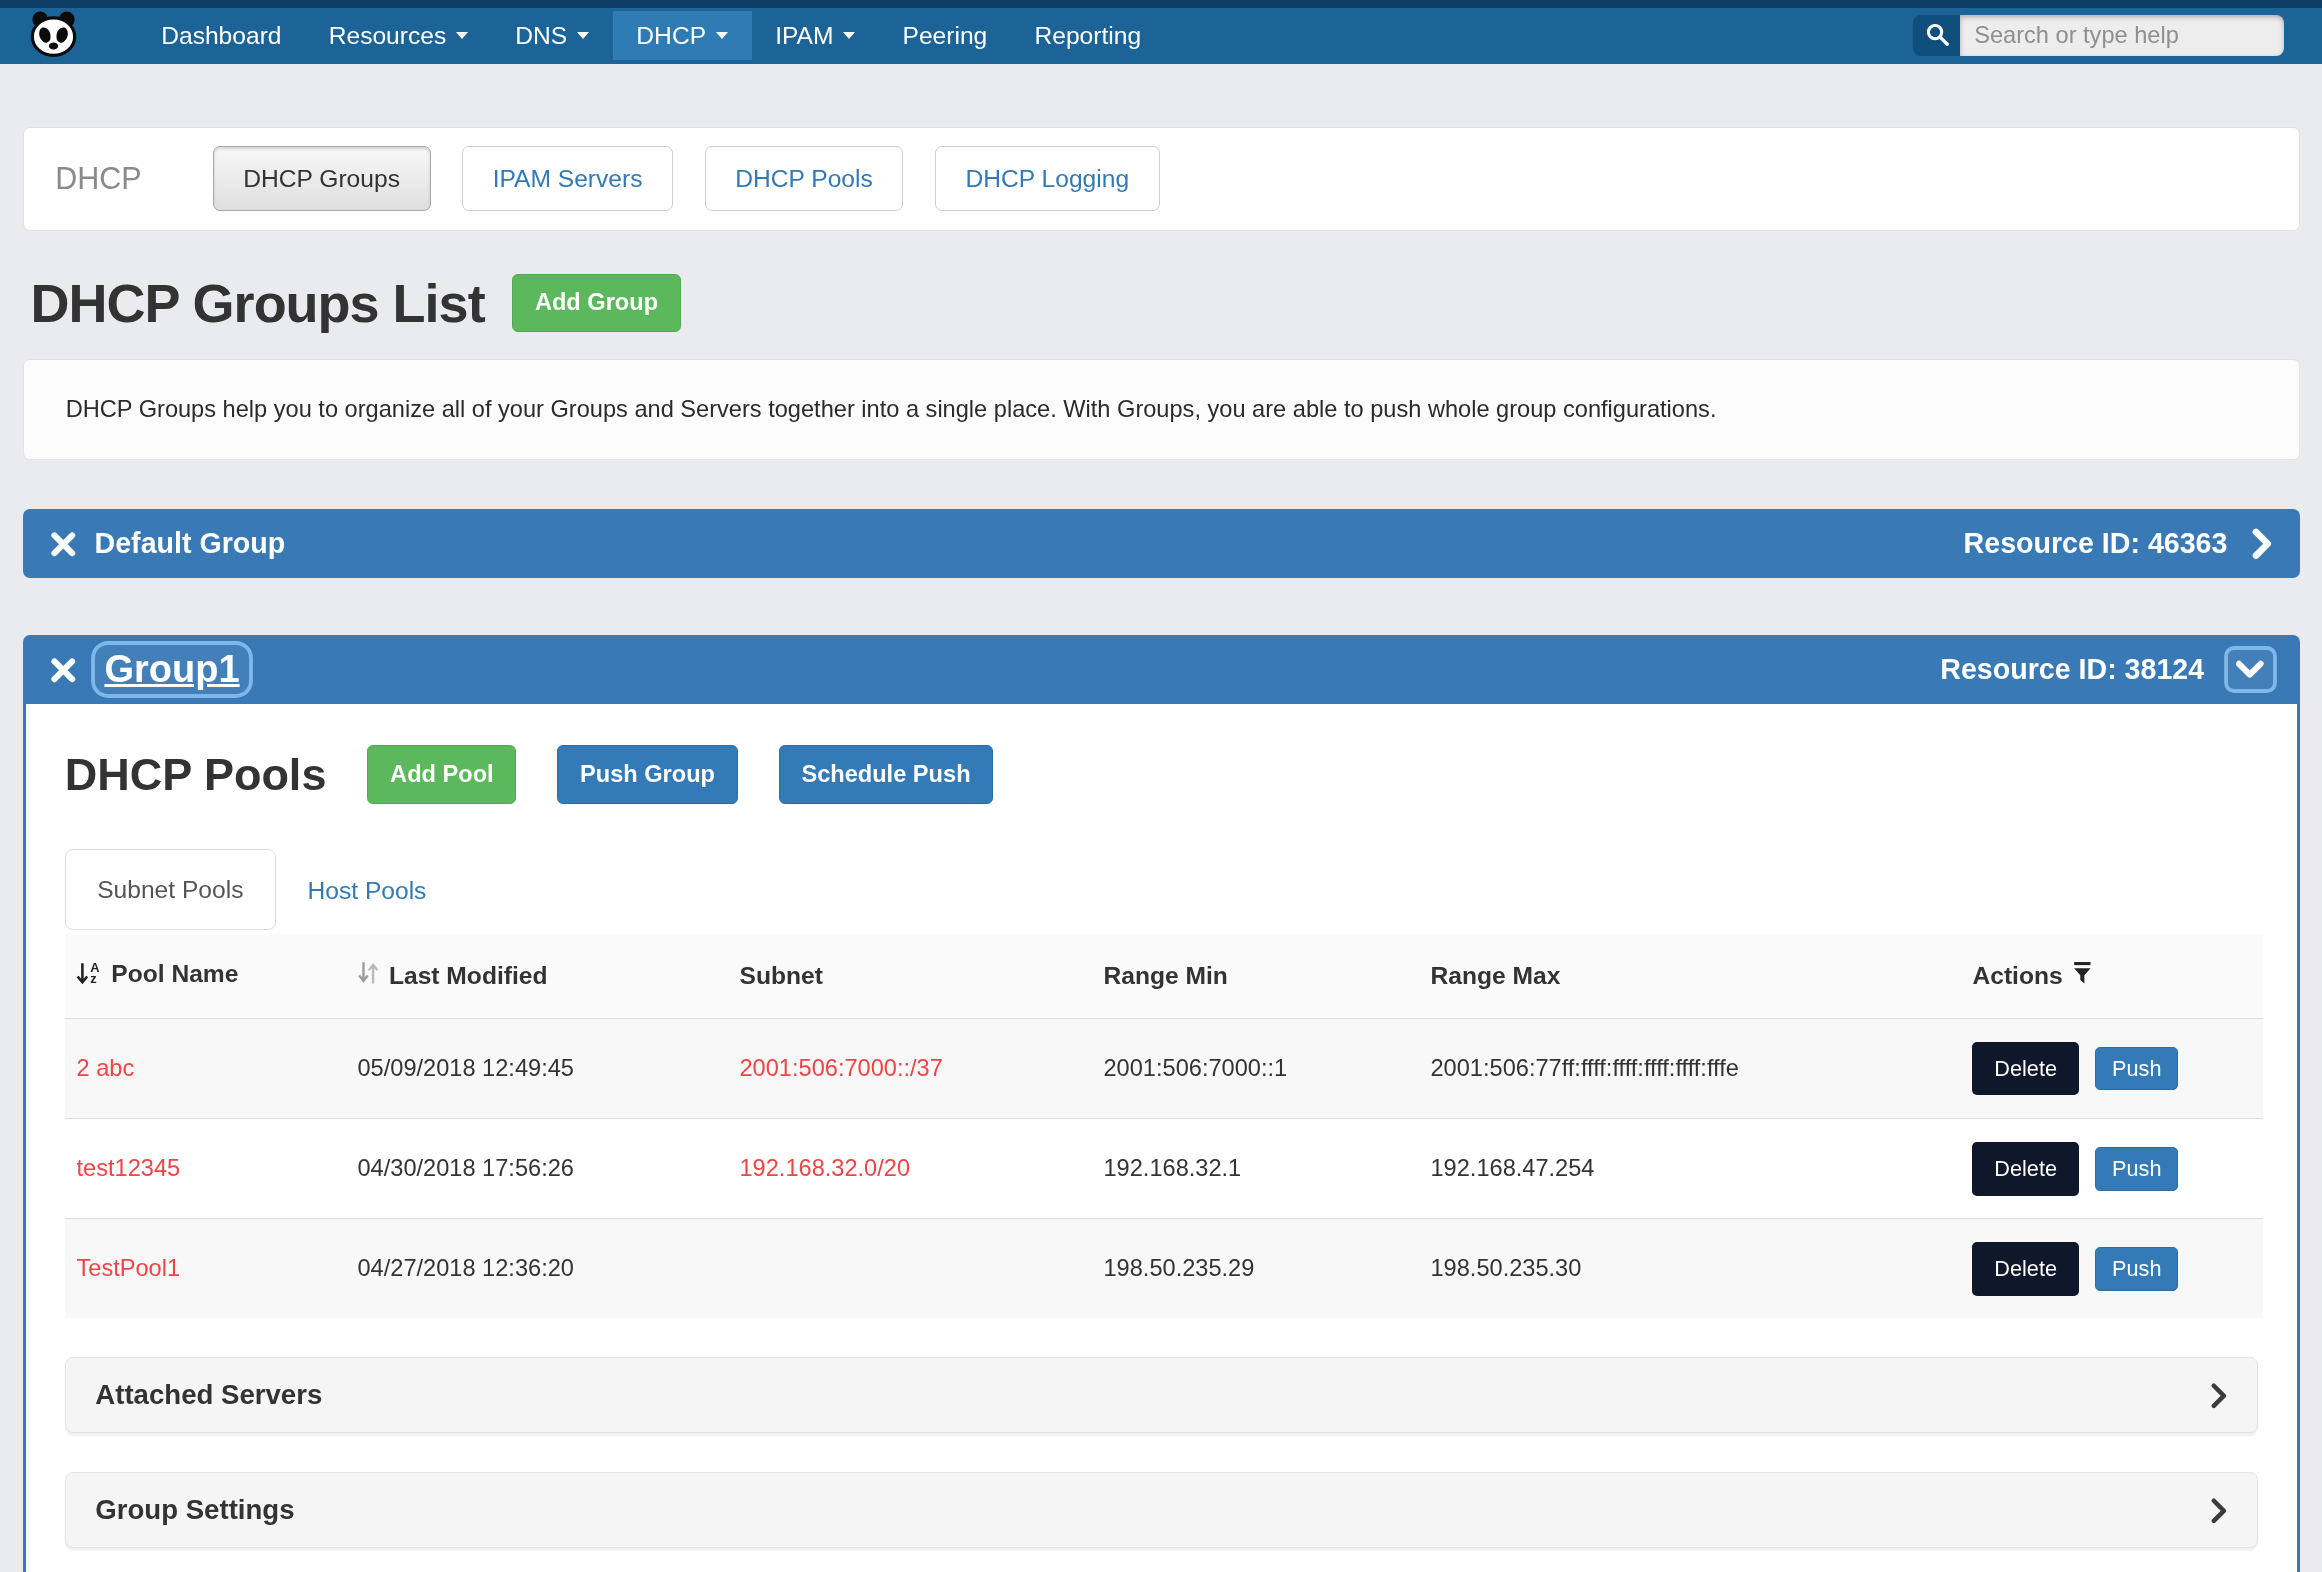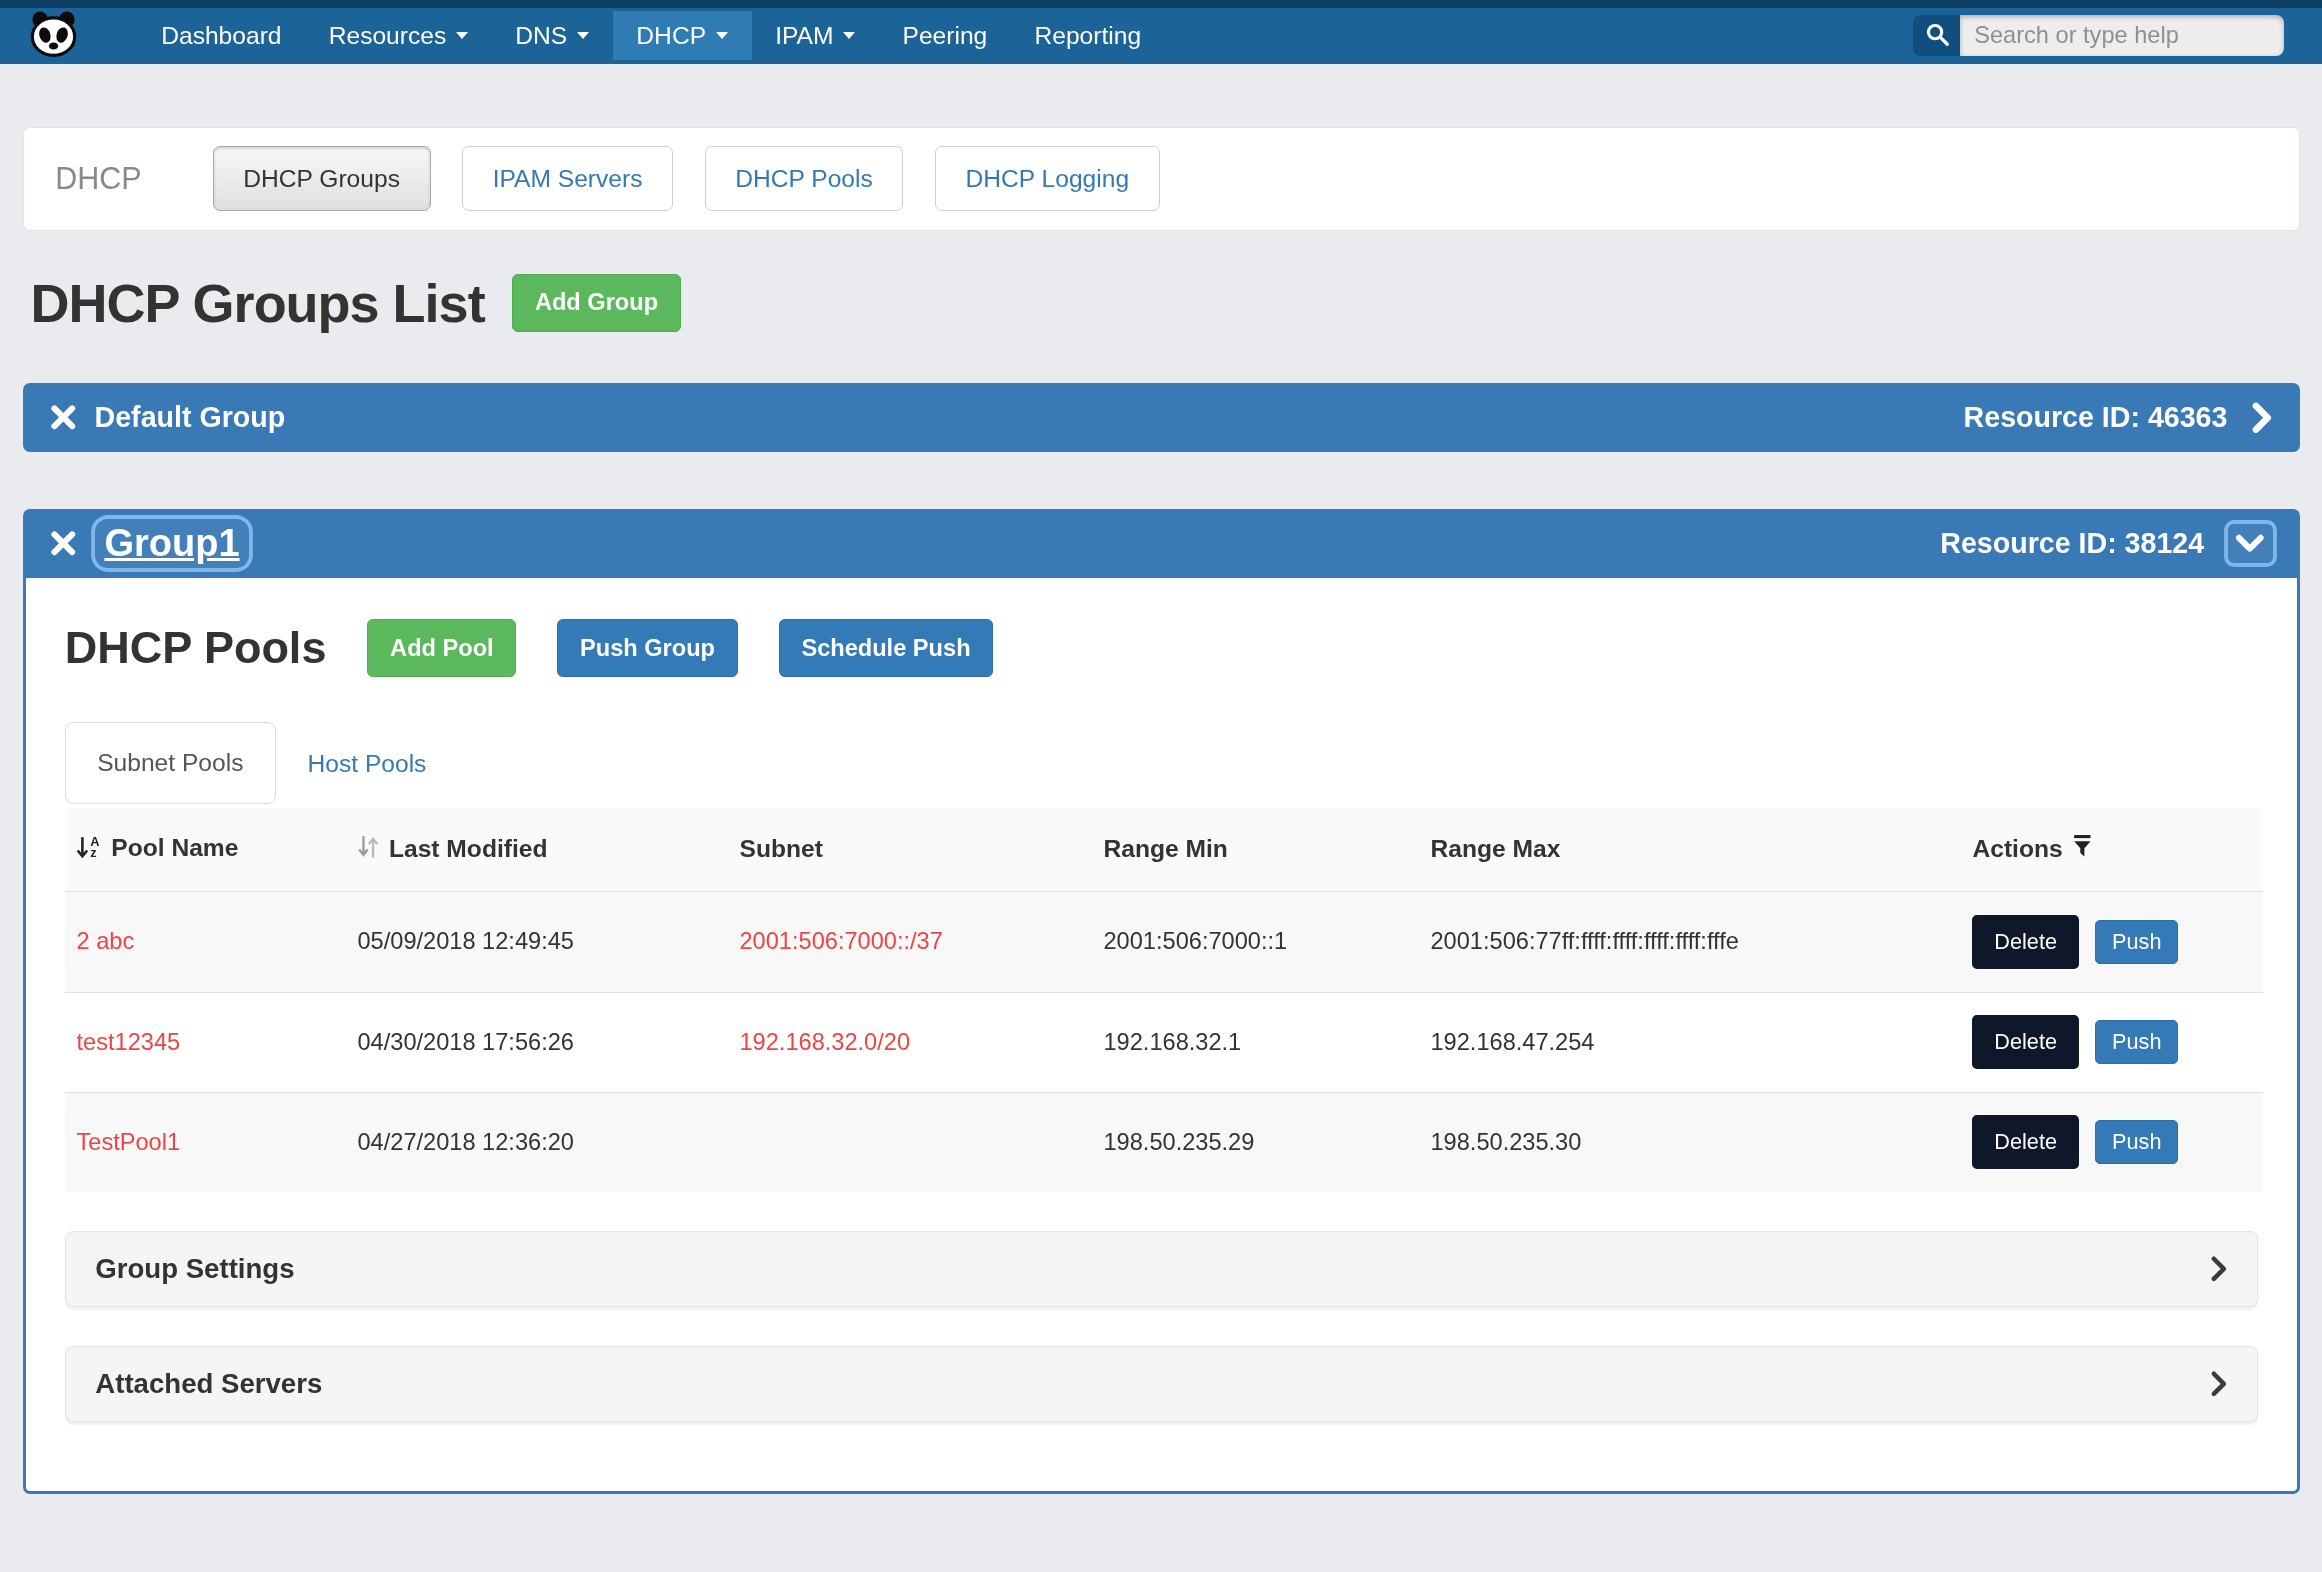--- a/index.html
+++ b/index.html
@@ -211,20 +211,23 @@
     <button class="tab-btn">IPAM Servers</button>
     <button class="tab-btn">DHCP Pools</button>
     <button class="tab-btn">DHCP Logging</button>
   </section>
 
   <div class="h1-row">
     <h1>DHCP Groups List</h1>
     <button class="btn green">Add Group</button>
   </div>
 
+  <section class="desc-card">
+    <p>DHCP Groups help you to organize all of your Groups and Servers together into a single place. With Groups, you are able to push whole group configurations.</p>
+  </section>
 
   <section class="group-bar collapsed">
     <span class="xicon">
       <svg width="26.6" height="26.6" viewBox="0 0 24 24">
           <path d="M4 4 L20 20 M20 4 L4 20" stroke="#fff" stroke-width="5.5" stroke-linecap="round"></path>
         </svg>
     </span>
     <span class="gname">Default Group</span>
     <span class="spacer"></span>
     <span class="rid">Resource ID: 46363</span>
@@ -349,34 +352,34 @@
             <td><span>198.50.235.30</span></td>
             <td>
               <button class="btn-sm red">Delete</button>
               <button class="btn-sm bluesm">Push</button>
             </td>
           </tr>
         </tbody>
       </table>
 
       <div class="accordion">
+        <span class="acc-label">Attached Servers</span>
+        <span class="acc-chev">
+          <svg width="17.7" height="27.6" viewBox="0 0 14 22">
+              <path d="M3 3 L11 11 L3 19" fill="none" stroke="#3b3b3b" stroke-width="3.6" stroke-linecap="round" stroke-linejoin="round"></path>
+            </svg>
+        </span>
+      </div>
+
+      <div class="accordion">
         <span class="acc-label">Group Settings</span>
         <span class="acc-chev">
           <svg width="17.7" height="27.6" viewBox="0 0 14 22">
               <path d="M3 3 L11 11 L3 19" fill="none" stroke="#3b3b3b" stroke-width="3.6" stroke-linecap="round" stroke-linejoin="round"></path>
             </svg>
         </span>
       </div>
 
-      <div class="accordion">
-        <span class="acc-label">Attached Servers</span>
-        <span class="acc-chev">
-          <svg width="17.7" height="27.6" viewBox="0 0 14 22">
-              <path d="M3 3 L11 11 L3 19" fill="none" stroke="#3b3b3b" stroke-width="3.6" stroke-linecap="round" stroke-linejoin="round"></path>
-            </svg>
-        </span>
-      </div>
-
     </div>
   </section>
 
 </main>
 
 
 </body></html>

